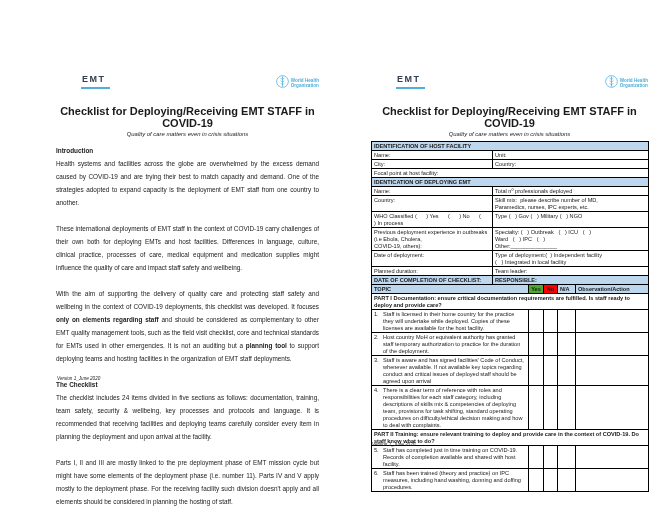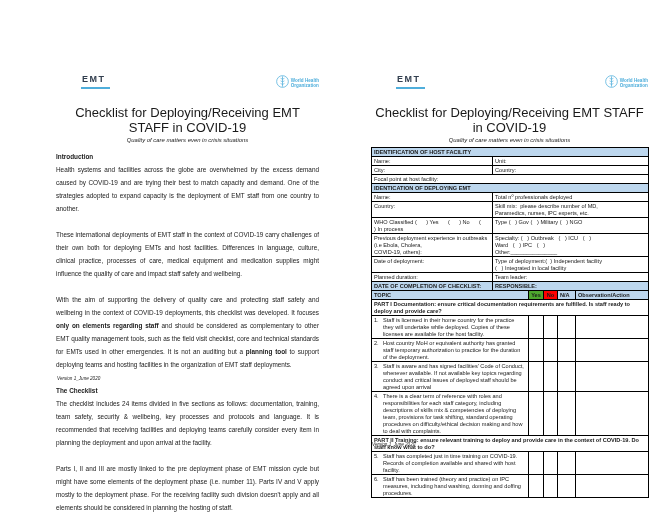--- a/index.html
+++ b/index.html
@@ -13,21 +13,21 @@
   #page2 { left:371px; width:277px; }
 
   .logo-row { display:flex; justify-content:space-between; align-items:flex-start; margin-top:66px; }
   .emt-logo {
     margin-left:25px; font-weight:bold; font-size:9px; letter-spacing:1.5px;
     color:#333f4f; border-bottom:2px solid #4FAEDB; padding:0 4px 1px 1px; height:12px;
   }
   .who-logo { display:flex; align-items:center; gap:2px; }
   .who-text { font-size:4.6px; line-height:5.2px; color:#4FAEDB; font-weight:bold; }
 
-  .title { text-align:center; font-size:13px; font-weight:normal; margin-top:13px; }
+  .title { text-align:center; font-size:11px; font-weight:bold; margin-top:13px; }
   .subtitle { text-align:center; font-size:5.9px; font-style:italic; margin-top:2px; color:#222; }
 
   #page1 .content { margin-top:7px; font-size:6.4px; line-height:13px; text-align:justify; }
   .h { font-weight:bold; }
   .para { margin:0 0 13px 0; }
   .para.tight { margin-bottom:0; }
   .b { font-weight:bold; }
 
   .footer { position:absolute; font-size:4.6px; font-style:italic; color:#222; left:1px; }
   #page1 .footer { top:368px; }

